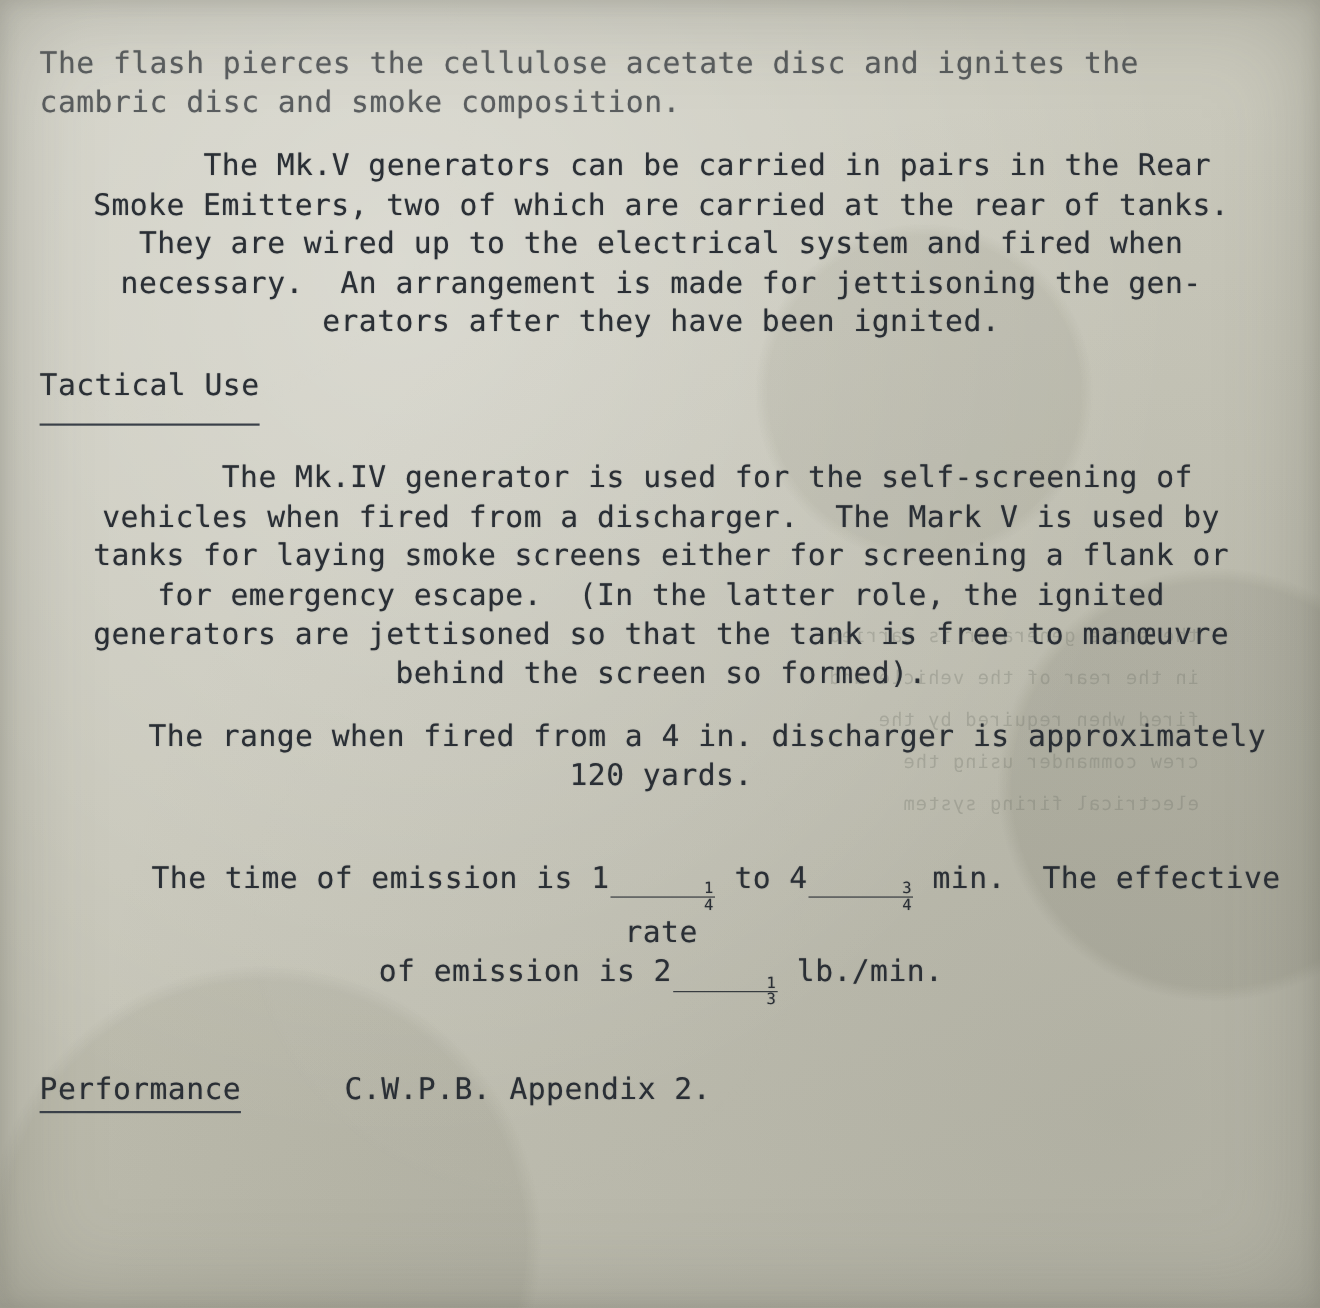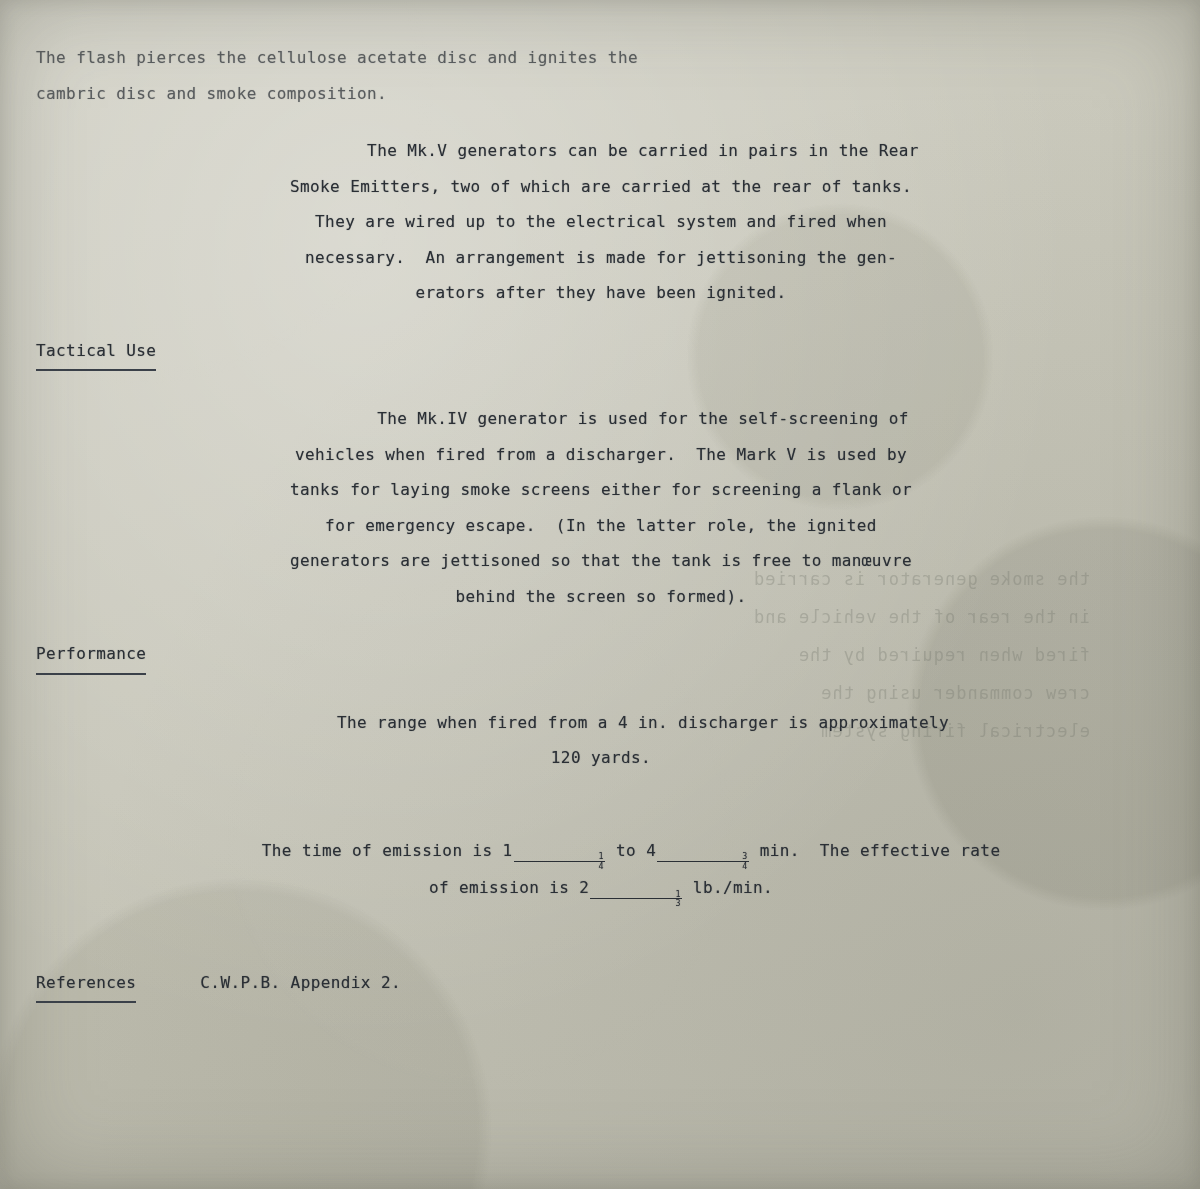--- a/index.html
+++ b/index.html
@@ -50,51 +50,51 @@
     filter: blur(0.6px);
     pointer-events: none;
     white-space: pre-wrap;
   }
   .content {
     position: absolute;
     left: 36px;
     top: 40px;
     width: 1130px;
     color: #2a2f35;
-    font-size: 16px;
+    font-size: 27px;
     line-height: 35.5px;
     letter-spacing: 0.4px;
   }
   .para {
     margin: 0 0 22px 0;
     white-space: pre-wrap;
     text-shadow: 0 0 1.1px rgba(40,45,55,0.45);
   }
   .para.indent { text-indent: 84px; text-align: center; }
   .heading {
     margin: 0 0 16px 0;
     display: inline-block;
     border-bottom: 2px solid #3a4049;
-    padding-bottom: 1px;
+    padding-bottom: 17px;
     text-shadow: 0 0 1.1px rgba(40,45,55,0.45);
   }
   .heading-wrap { margin-bottom: 14px; }
   .faded { opacity: 0.72; }
   .ref-row {
     display: flex;
     align-items: baseline;
     margin-top: 8px;
   }
   .ref-label {
     border-bottom: 2px solid #3a4049;
     padding-bottom: 1px;
     text-shadow: 0 0 1.1px rgba(40,45,55,0.45);
   }
   .ref-value {
-    margin-left: 64px;
+    margin-left: 94px;
     text-shadow: 0 0 1.1px rgba(40,45,55,0.45);
   }
   .frac {
     display: inline-flex;
     flex-direction: column;
     align-items: center;
     vertical-align: -0.42em;
     line-height: 1;
     font-size: 0.52em;
     margin: 0 1px;
@@ -135,34 +135,31 @@
       <div class="heading">Tactical Use</div>
     </div>
 
     <p class="para indent">The Mk.IV generator is used for the self-screening of
 vehicles when fired from a discharger.  The Mark V is used by
 tanks for laying smoke screens either for screening a flank or
 for emergency escape.  (In the latter role, the ignited
 generators are jettisoned so that the tank is free to manœuvre
 behind the screen so formed).</p>
 
-    <div class="heading-wrap">
-      <div class="heading">Performance</div>
-    </div>
 
     <p class="para indent">The range when fired from a 4 in. discharger is approximately
 120 yards.</p>
 
     <p class="para indent">
       <span>The time of emission is 1</span><span class="frac"><span class="num">1</span><span class="den">4</span></span><span> to 4</span><span class="frac"><span class="num">3</span><span class="den">4</span></span><span> min.  The effective rate
 of emission is 2</span><span class="frac"><span class="num">1</span><span class="den">3</span></span><span> lb./min.</span>
     </p>
 
 
     <div class="ref-row">
-      <span class="ref-label">References</span>
+      <span class="ref-label">Performance</span>
       <span class="ref-value">C.W.P.B.  Appendix 2.</span>
     </div>
 
   </div>
 
   <div class="vignette"></div>
 </div>
 
 </body></html>

